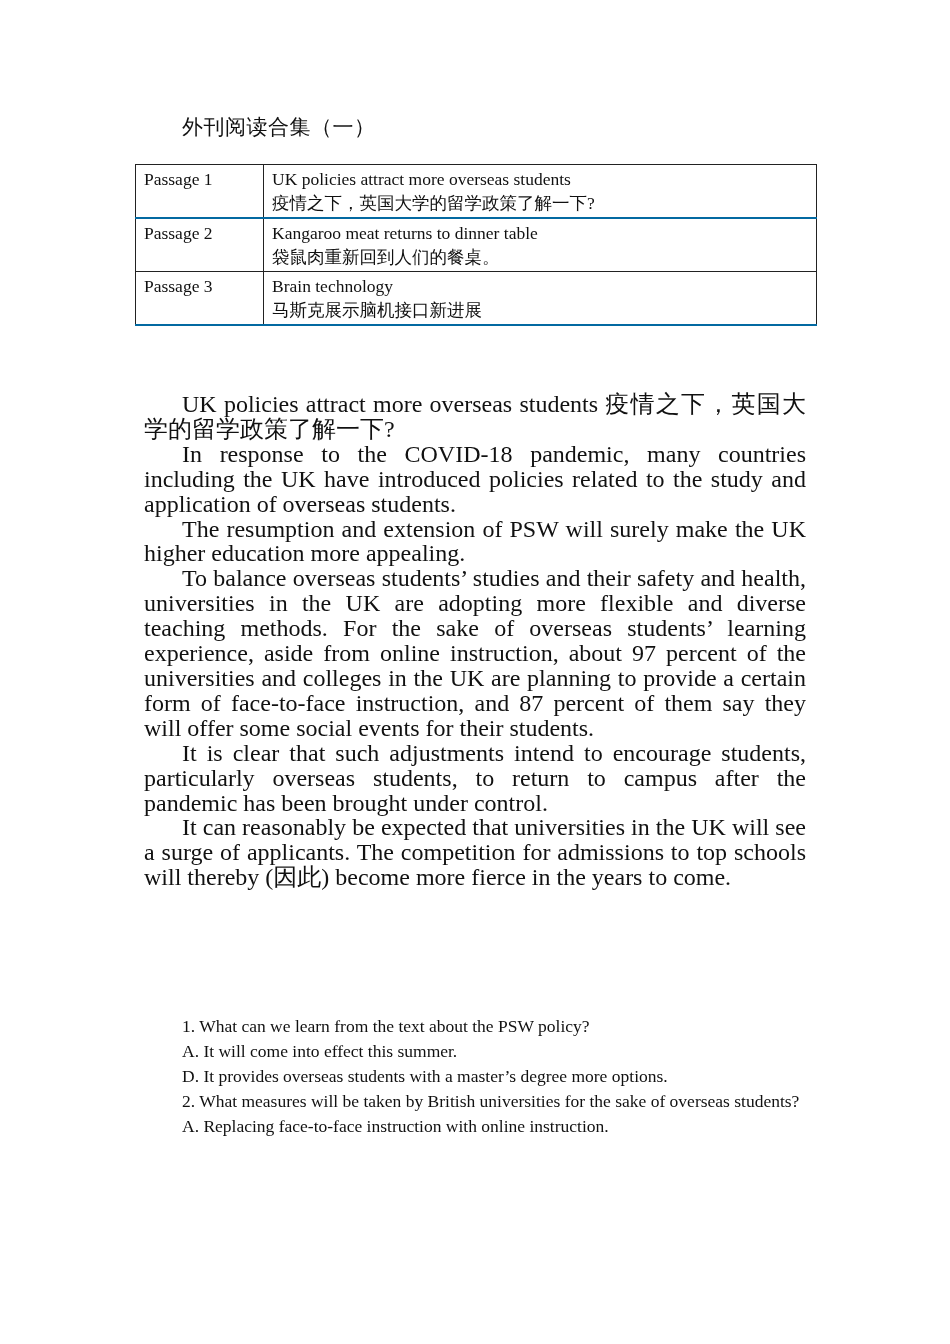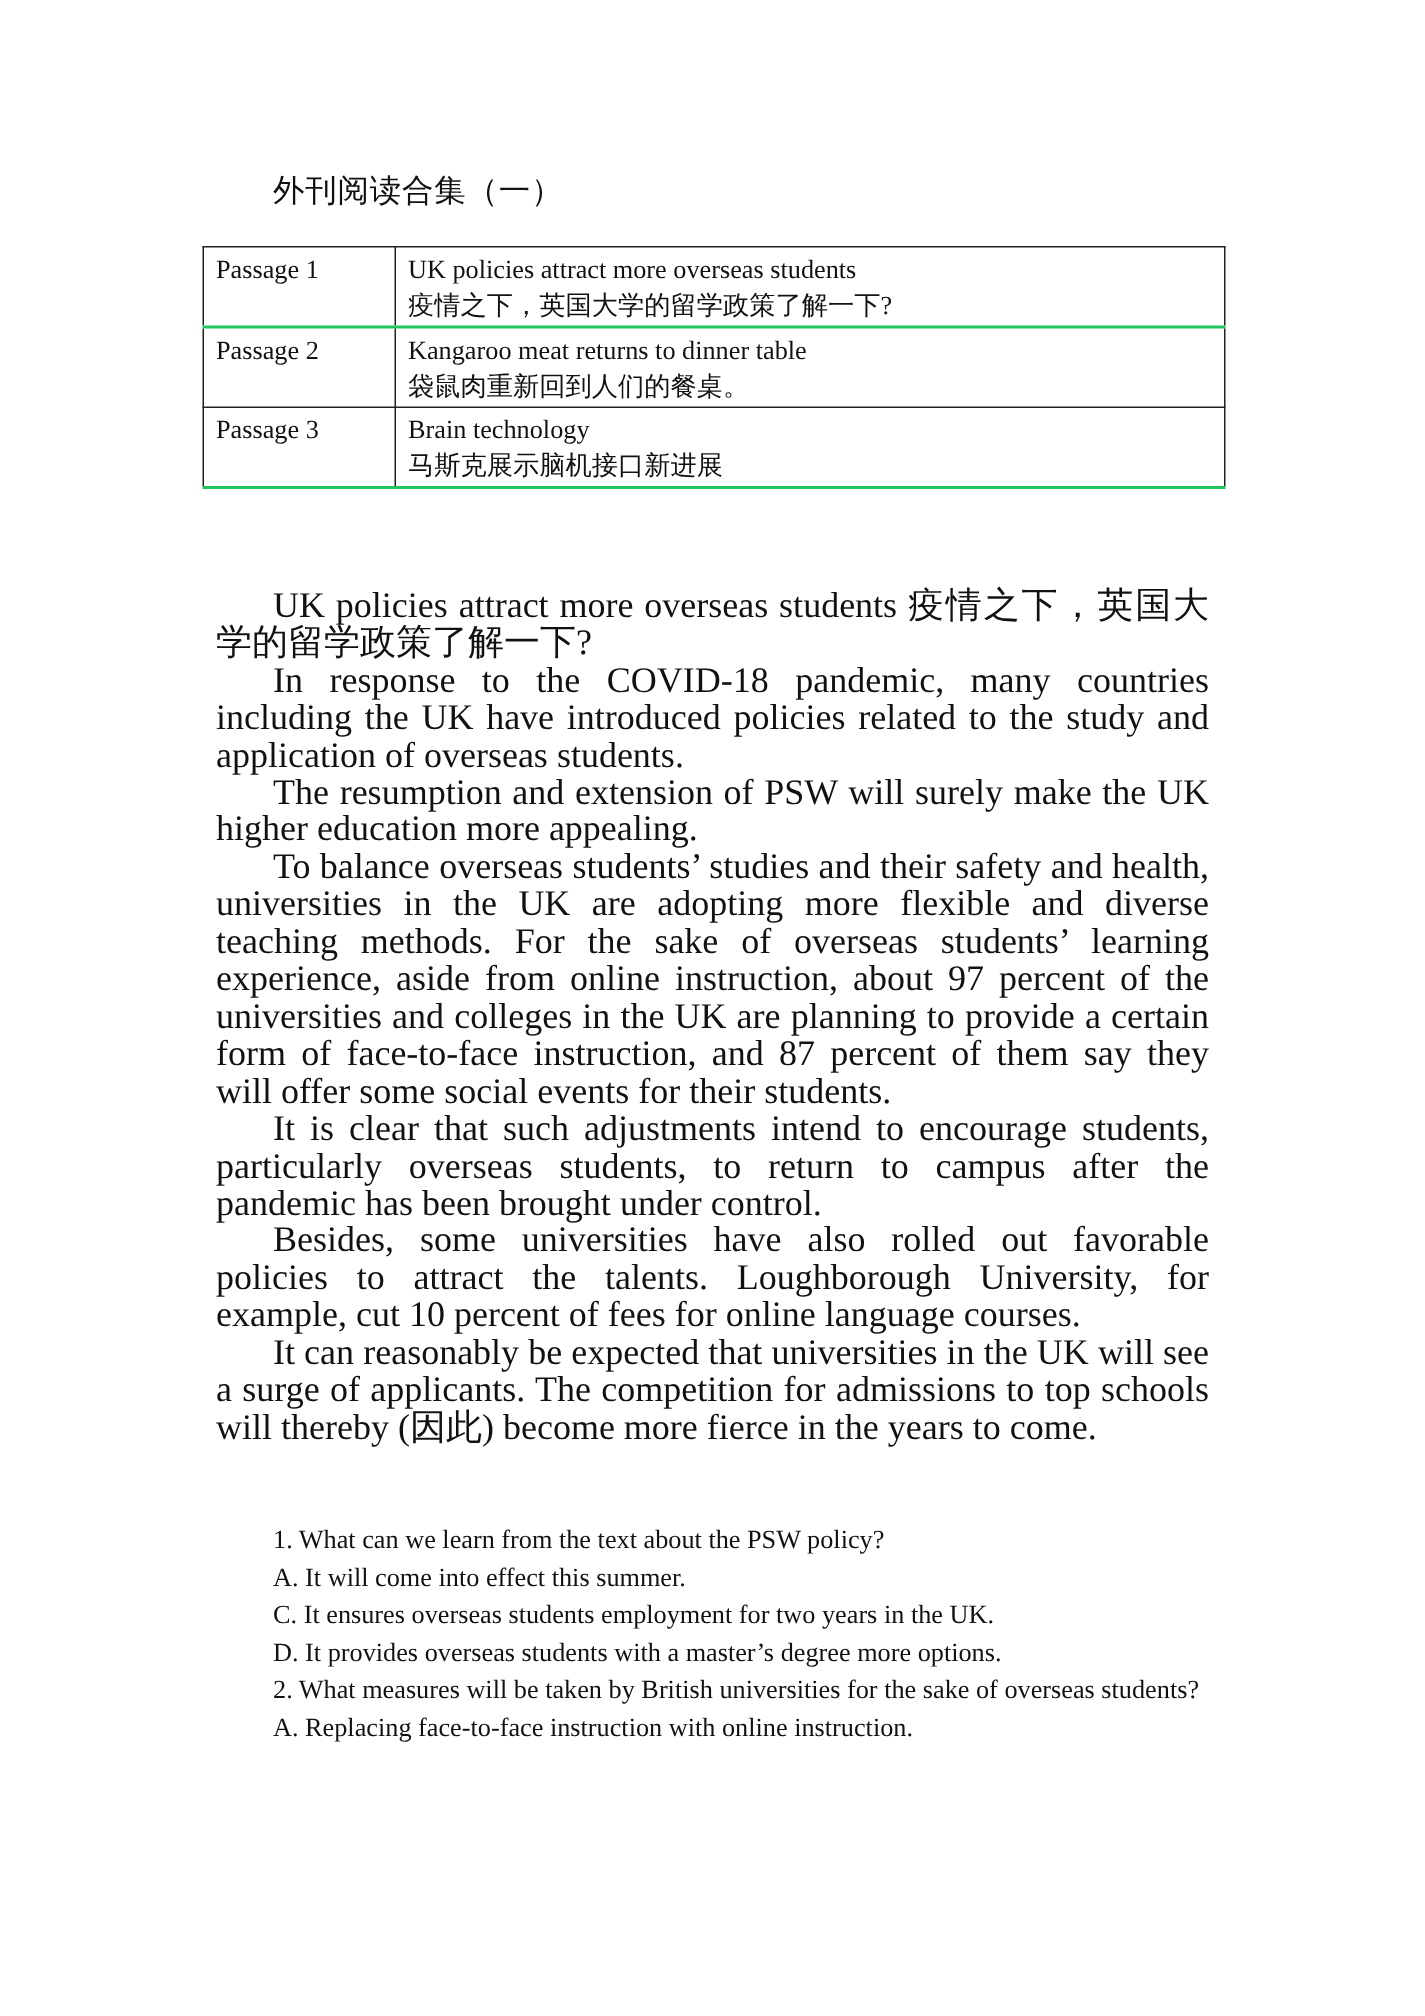--- a/index.html
+++ b/index.html
@@ -34,21 +34,21 @@
   }
   .toc-table td {
     border: 1px solid #222;
     vertical-align: top;
     padding: 2px 8px 2px 8px;
     font-size: 17.5px;
     line-height: 24px;
     height: 46px;
   }
   .toc-table tr.alt-border td {
-    border-bottom: 2px solid #22c55e;
+    border-bottom: 2px solid #0369a1;
   }
   .toc-table td.col-label {
     width: 111px;
   }
   .body-text {
     position: absolute;
     left: 144px;
     top: 392px;
     width: 662px;
   }
@@ -103,24 +103,22 @@
   </tr>
 </tbody>
   </table>
 
 <div class="body-text">
   <p>UK policies attract more overseas students  疫情之下，英国大学的留学政策了解一下?</p>
   <p>In response to the COVID-18 pandemic, many countries including the UK have introduced policies related to the study and application of overseas students.</p>
   <p>The resumption and extension of PSW will surely make the UK higher education more appealing.</p>
   <p>To balance overseas students’ studies and their safety and health, universities in the UK are adopting more flexible and diverse teaching methods. For the sake of overseas students’ learning experience, aside from online instruction, about 97 percent of the universities and colleges in the UK are planning to provide a certain form of face-to-face instruction, and 87 percent of them say they will offer some social events for their students.</p>
   <p>It is clear that such adjustments intend to encourage students, particularly overseas students, to return to campus after the pandemic has been brought under control.</p>
-  <p>Besides, some universities have also rolled out favorable policies to attract the talents. Loughborough University, for example, cut 10 percent of fees for online language courses.</p>
   <p>It can reasonably be expected that universities in the UK will see a surge of applicants. The competition for admissions to top schools will thereby (因此) become more fierce in the years to come.</p>
 </div>
 
 <div class="questions">
   <p>1. What can we learn from the text about the PSW policy?</p>
   <p>A. It will come into effect this summer.</p>
-  <p>C. It ensures overseas students employment for two years in the UK.</p>
   <p>D. It provides overseas students with a master’s degree more options.</p>
   <p>2. What measures will be taken by British universities for the sake of overseas students?</p>
   <p>A. Replacing face-to-face instruction with online instruction.</p>
 </div>
 
 </body></html>

